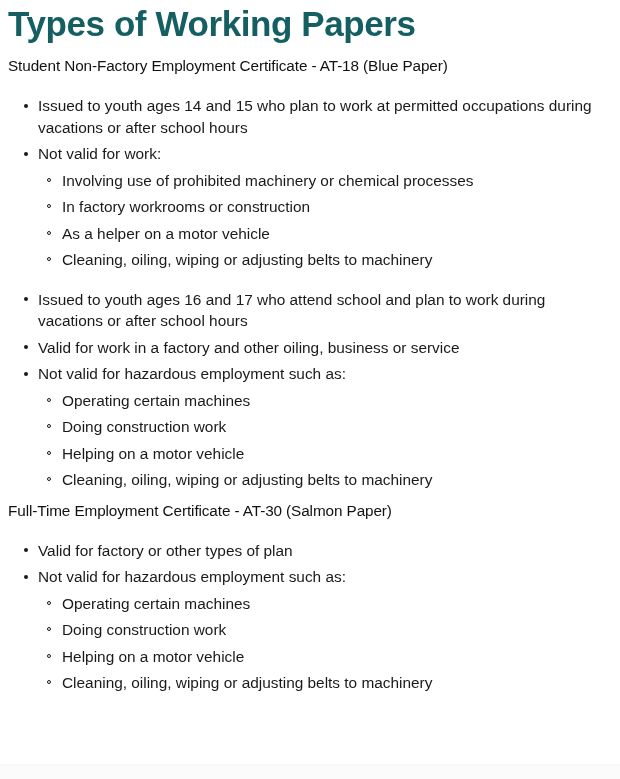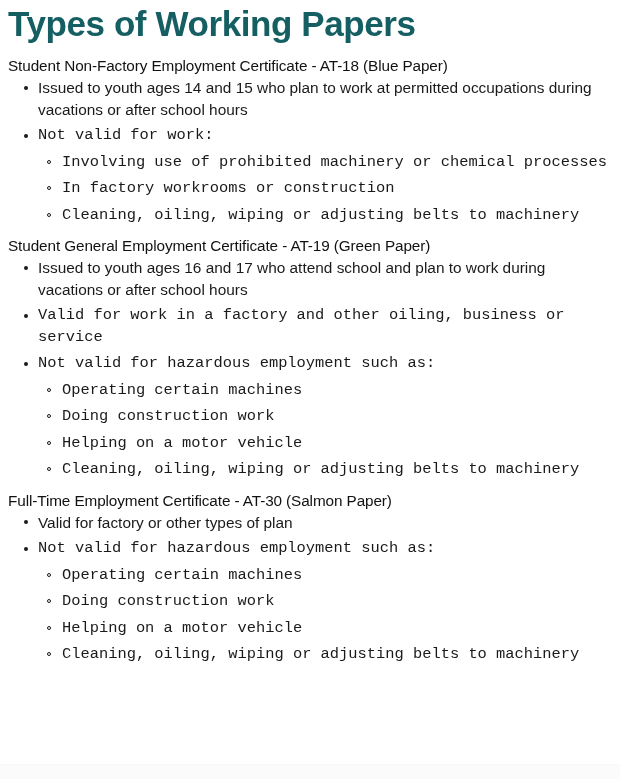--- a/index.html
+++ b/index.html
@@ -39,35 +39,34 @@
     margin: 0;
     padding-top: 9px;
     font-size: 15.3px;
     line-height: 22px;
     font-weight: 400;
     color: #111111;
     letter-spacing: -0.1px;
   }
   ul.level1 {
     list-style: none;
-    margin: 0 0 0 0;
+    margin: 18px 0 0 0;
     padding: 0;
   }
   ul.level1 > li.bullet1 {
     position: relative;
     margin: 0 0 0 0;
     padding: 0 0 0 30px;
     font-size: 15.4px;
     line-height: 21.5px;
     color: #1a1a1a;
     max-width: 578px;
   }
   ul.level1 > li.bullet1 + li.bullet1 {
     margin-top: 5px;
-    font-family: Liberation Mono, monospace;
   }
   ul.level1 > li.bullet1 > .marker-disc {
     position: absolute;
     left: 16px;
     top: 8.5px;
     width: 4px;
     height: 4px;
     border-radius: 50%;
     background: #1a1a1a;
   }
@@ -117,27 +116,27 @@
   <h1 class="page-title" style="color: rgb(21, 95, 99);">Types of Working Papers</h1>
   <div id="sections-root">
       <div class="section">
         <h2 class="section-heading">Student Non-Factory Employment Certificate - AT-18 (Blue Paper)</h2>
         <ul class="level1">
           <li class="bullet1"><span class="marker-disc"></span><span>Issued to youth ages 14 and 15 who plan to work at permitted occupations during vacations or after school hours</span></li>
           <li class="bullet1"><span class="marker-disc"></span><span>Not valid for work:</span><div class="sub-wrap">
               <ul class="level2">
                 <li class="bullet2"><span class="marker-circle"></span><span>Involving use of prohibited machinery or chemical processes</span></li>
                 <li class="bullet2"><span class="marker-circle"></span><span>In factory workrooms or construction</span></li>
+                <li class="bullet2"><span class="marker-circle"></span><span>As a helper on a motor vehicle</span></li>
                 <li class="bullet2"><span class="marker-circle"></span><span>Cleaning, oiling, wiping or adjusting belts to machinery</span></li>
               </ul>
             </div></li>
         </ul>
       </div>
       <div class="section">
-        <h2 class="section-heading">Student General Employment Certificate - AT-19 (Green Paper)</h2>
         <ul class="level1">
           <li class="bullet1"><span class="marker-disc"></span><span>Issued to youth ages 16 and 17 who attend school and plan to work during vacations or after school hours</span></li>
           <li class="bullet1"><span class="marker-disc"></span><span>Valid for work in a factory and other oiling, business or service</span></li>
           <li class="bullet1"><span class="marker-disc"></span><span>Not valid for hazardous employment such as:</span><div class="sub-wrap">
               <ul class="level2">
                 <li class="bullet2"><span class="marker-circle"></span><span>Operating certain machines</span></li>
                 <li class="bullet2"><span class="marker-circle"></span><span>Doing construction work</span></li>
                 <li class="bullet2"><span class="marker-circle"></span><span>Helping on a motor vehicle</span></li>
                 <li class="bullet2"><span class="marker-circle"></span><span>Cleaning, oiling, wiping or adjusting belts to machinery</span></li>
               </ul>

